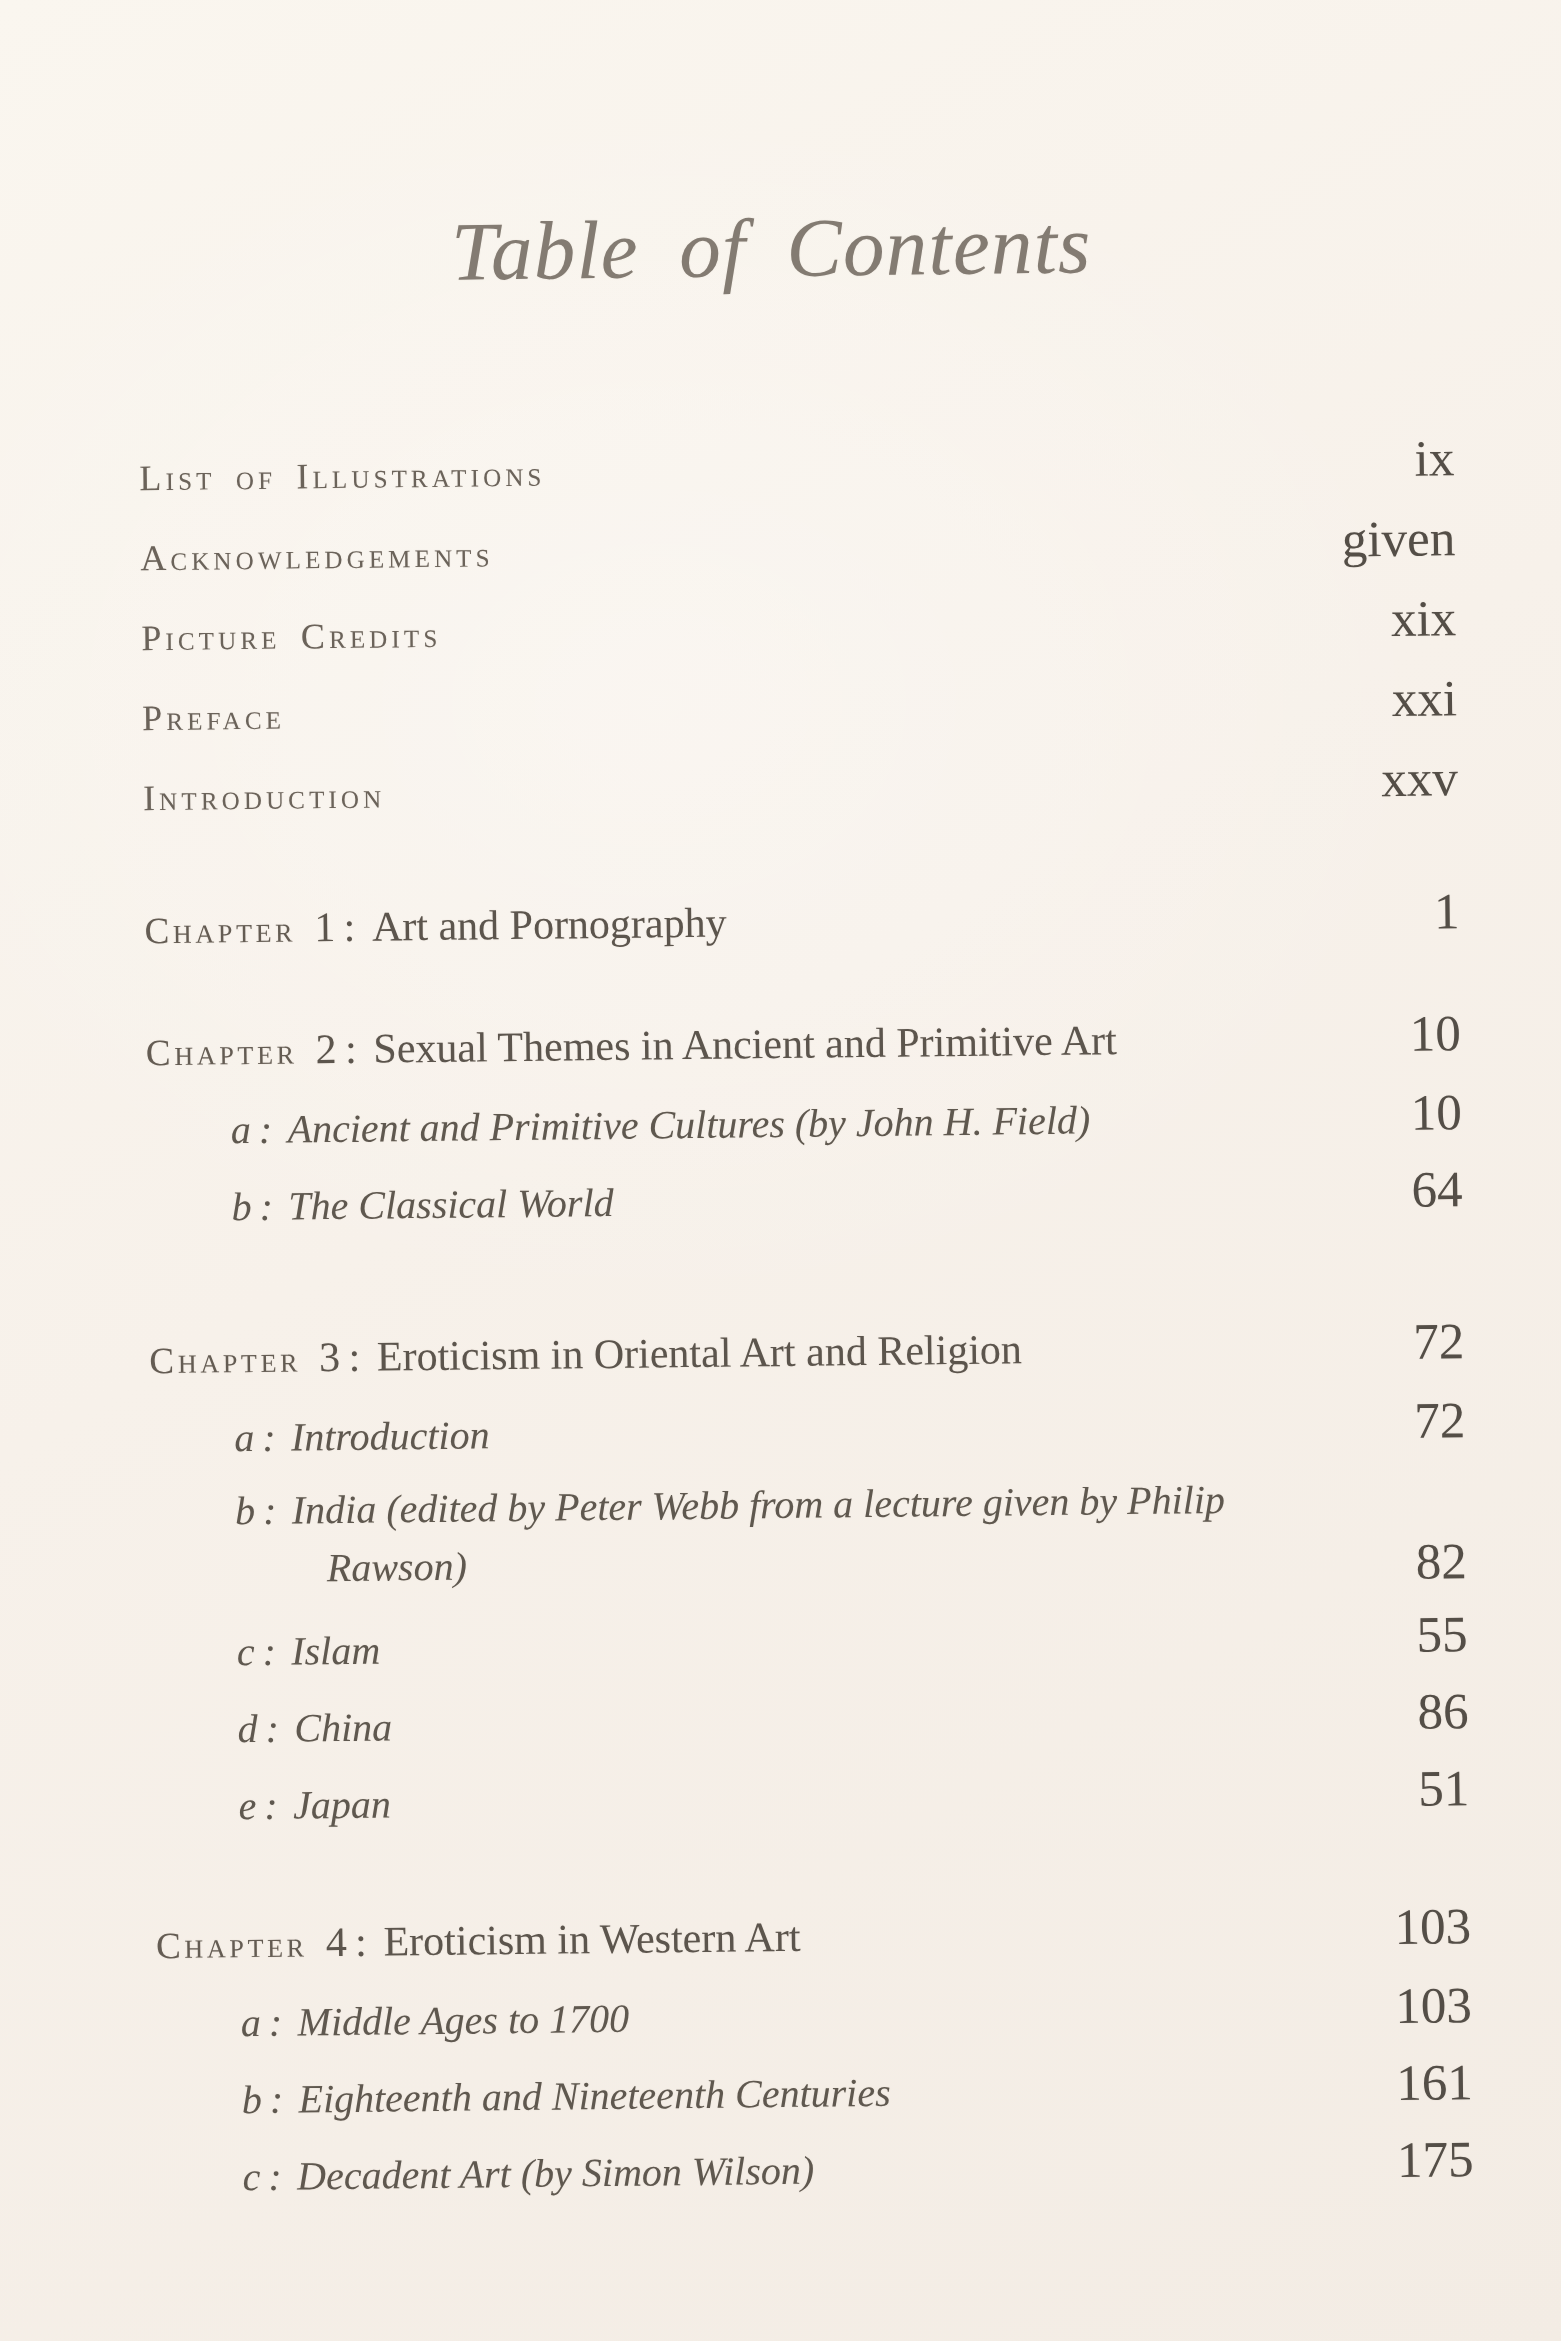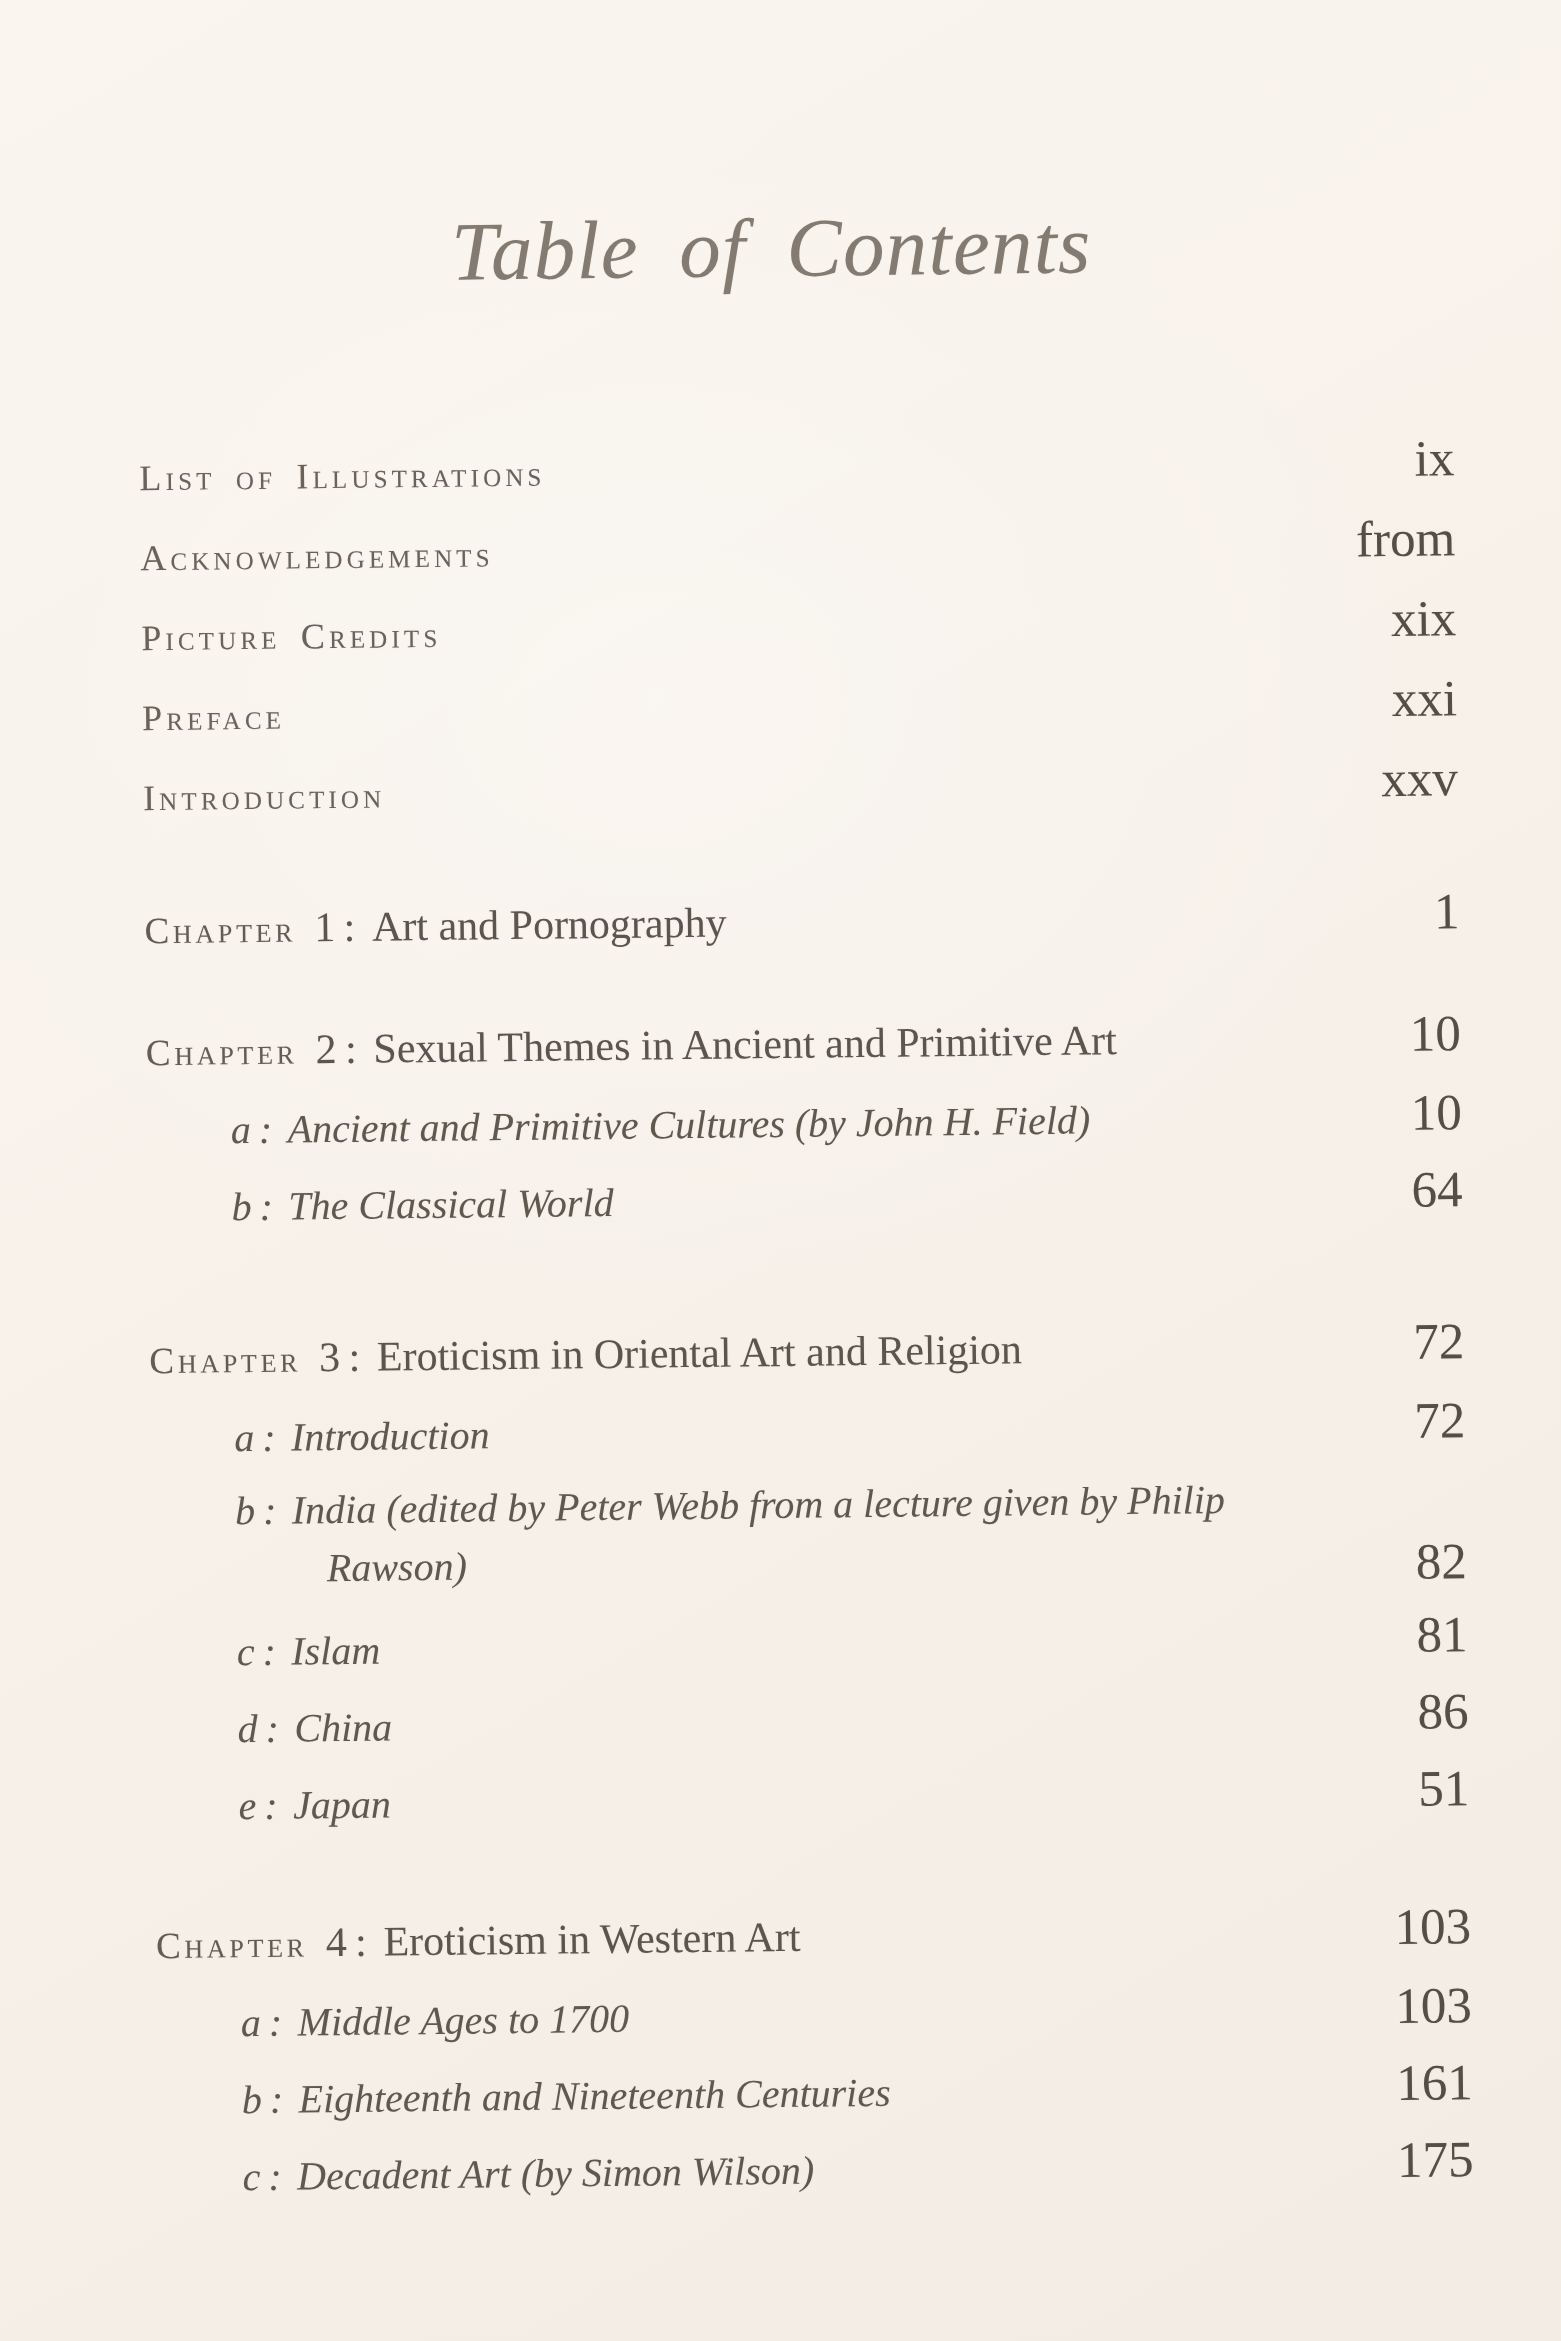--- a/index.html
+++ b/index.html
@@ -91,21 +91,21 @@
 <div class="page">
   <div class="page-content">
     <h1 class="title">Table of Contents</h1>
     <div class="fm-list" id="front-matter">
         <div class="row fm-row">
           <span class="fm-label">List of Illustrations</span>
           <div class="pagenum">ix</div>
         </div>
         <div class="row fm-row">
           <span class="fm-label">Acknowledgements</span>
-          <div class="pagenum">from</div>
+          <div class="pagenum">given</div>
         </div>
         <div class="row fm-row">
           <span class="fm-label">Picture Credits</span>
           <div class="pagenum">xix</div>
         </div>
         <div class="row fm-row">
           <span class="fm-label">Preface</span>
           <div class="pagenum">xxi</div>
         </div>
         <div class="row fm-row">
@@ -142,21 +142,21 @@
           <div class="row sub-row">
             <div class="sub-label"><span class="sub-letter">a :</span><span class="sub-title">Introduction</span></div>
             <div class="pagenum">72</div>
           </div>
           <div class="row sub-row wrap">
             <div class="sub-label"><span class="sub-letter">b :</span><span class="sub-title">India (edited by Peter Webb from a lecture given by Philip Rawson)</span></div>
             <div class="pagenum">82</div>
           </div>
           <div class="row sub-row">
             <div class="sub-label"><span class="sub-letter">c :</span><span class="sub-title">Islam</span></div>
-            <div class="pagenum">81</div>
+            <div class="pagenum">55</div>
           </div>
           <div class="row sub-row">
             <div class="sub-label"><span class="sub-letter">d :</span><span class="sub-title">China</span></div>
             <div class="pagenum">86</div>
           </div>
           <div class="row sub-row">
             <div class="sub-label"><span class="sub-letter">e :</span><span class="sub-title">Japan</span></div>
             <div class="pagenum">51</div>
           </div>
         </section>

